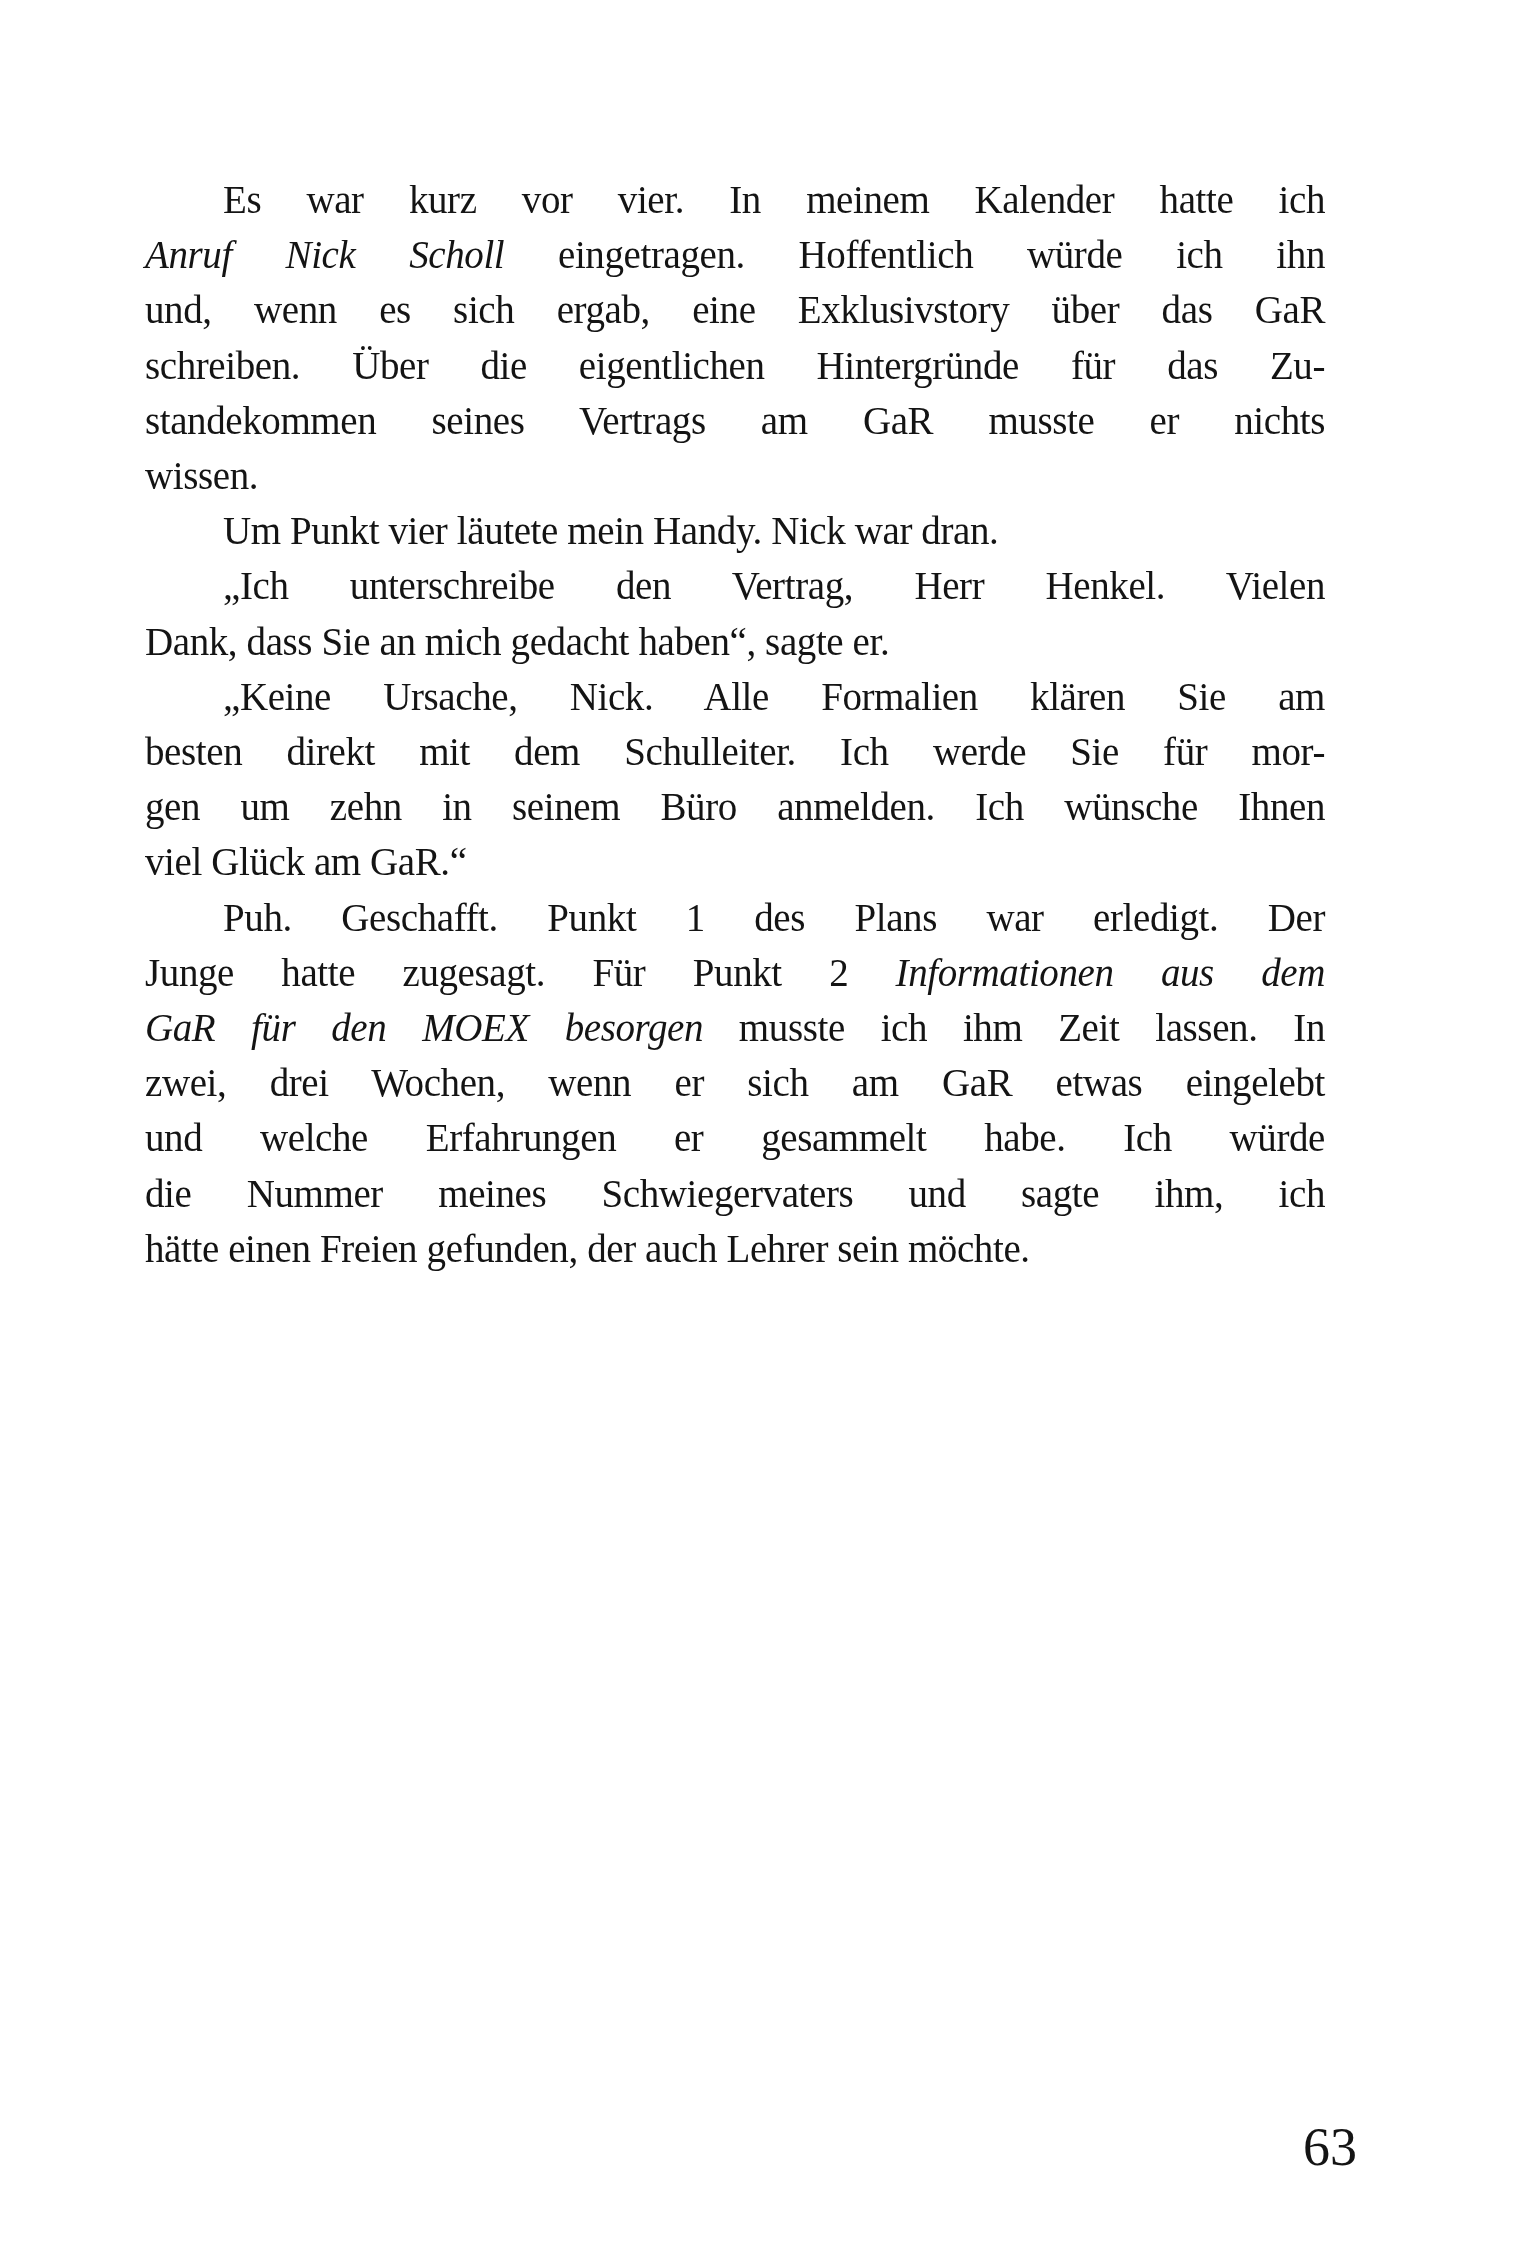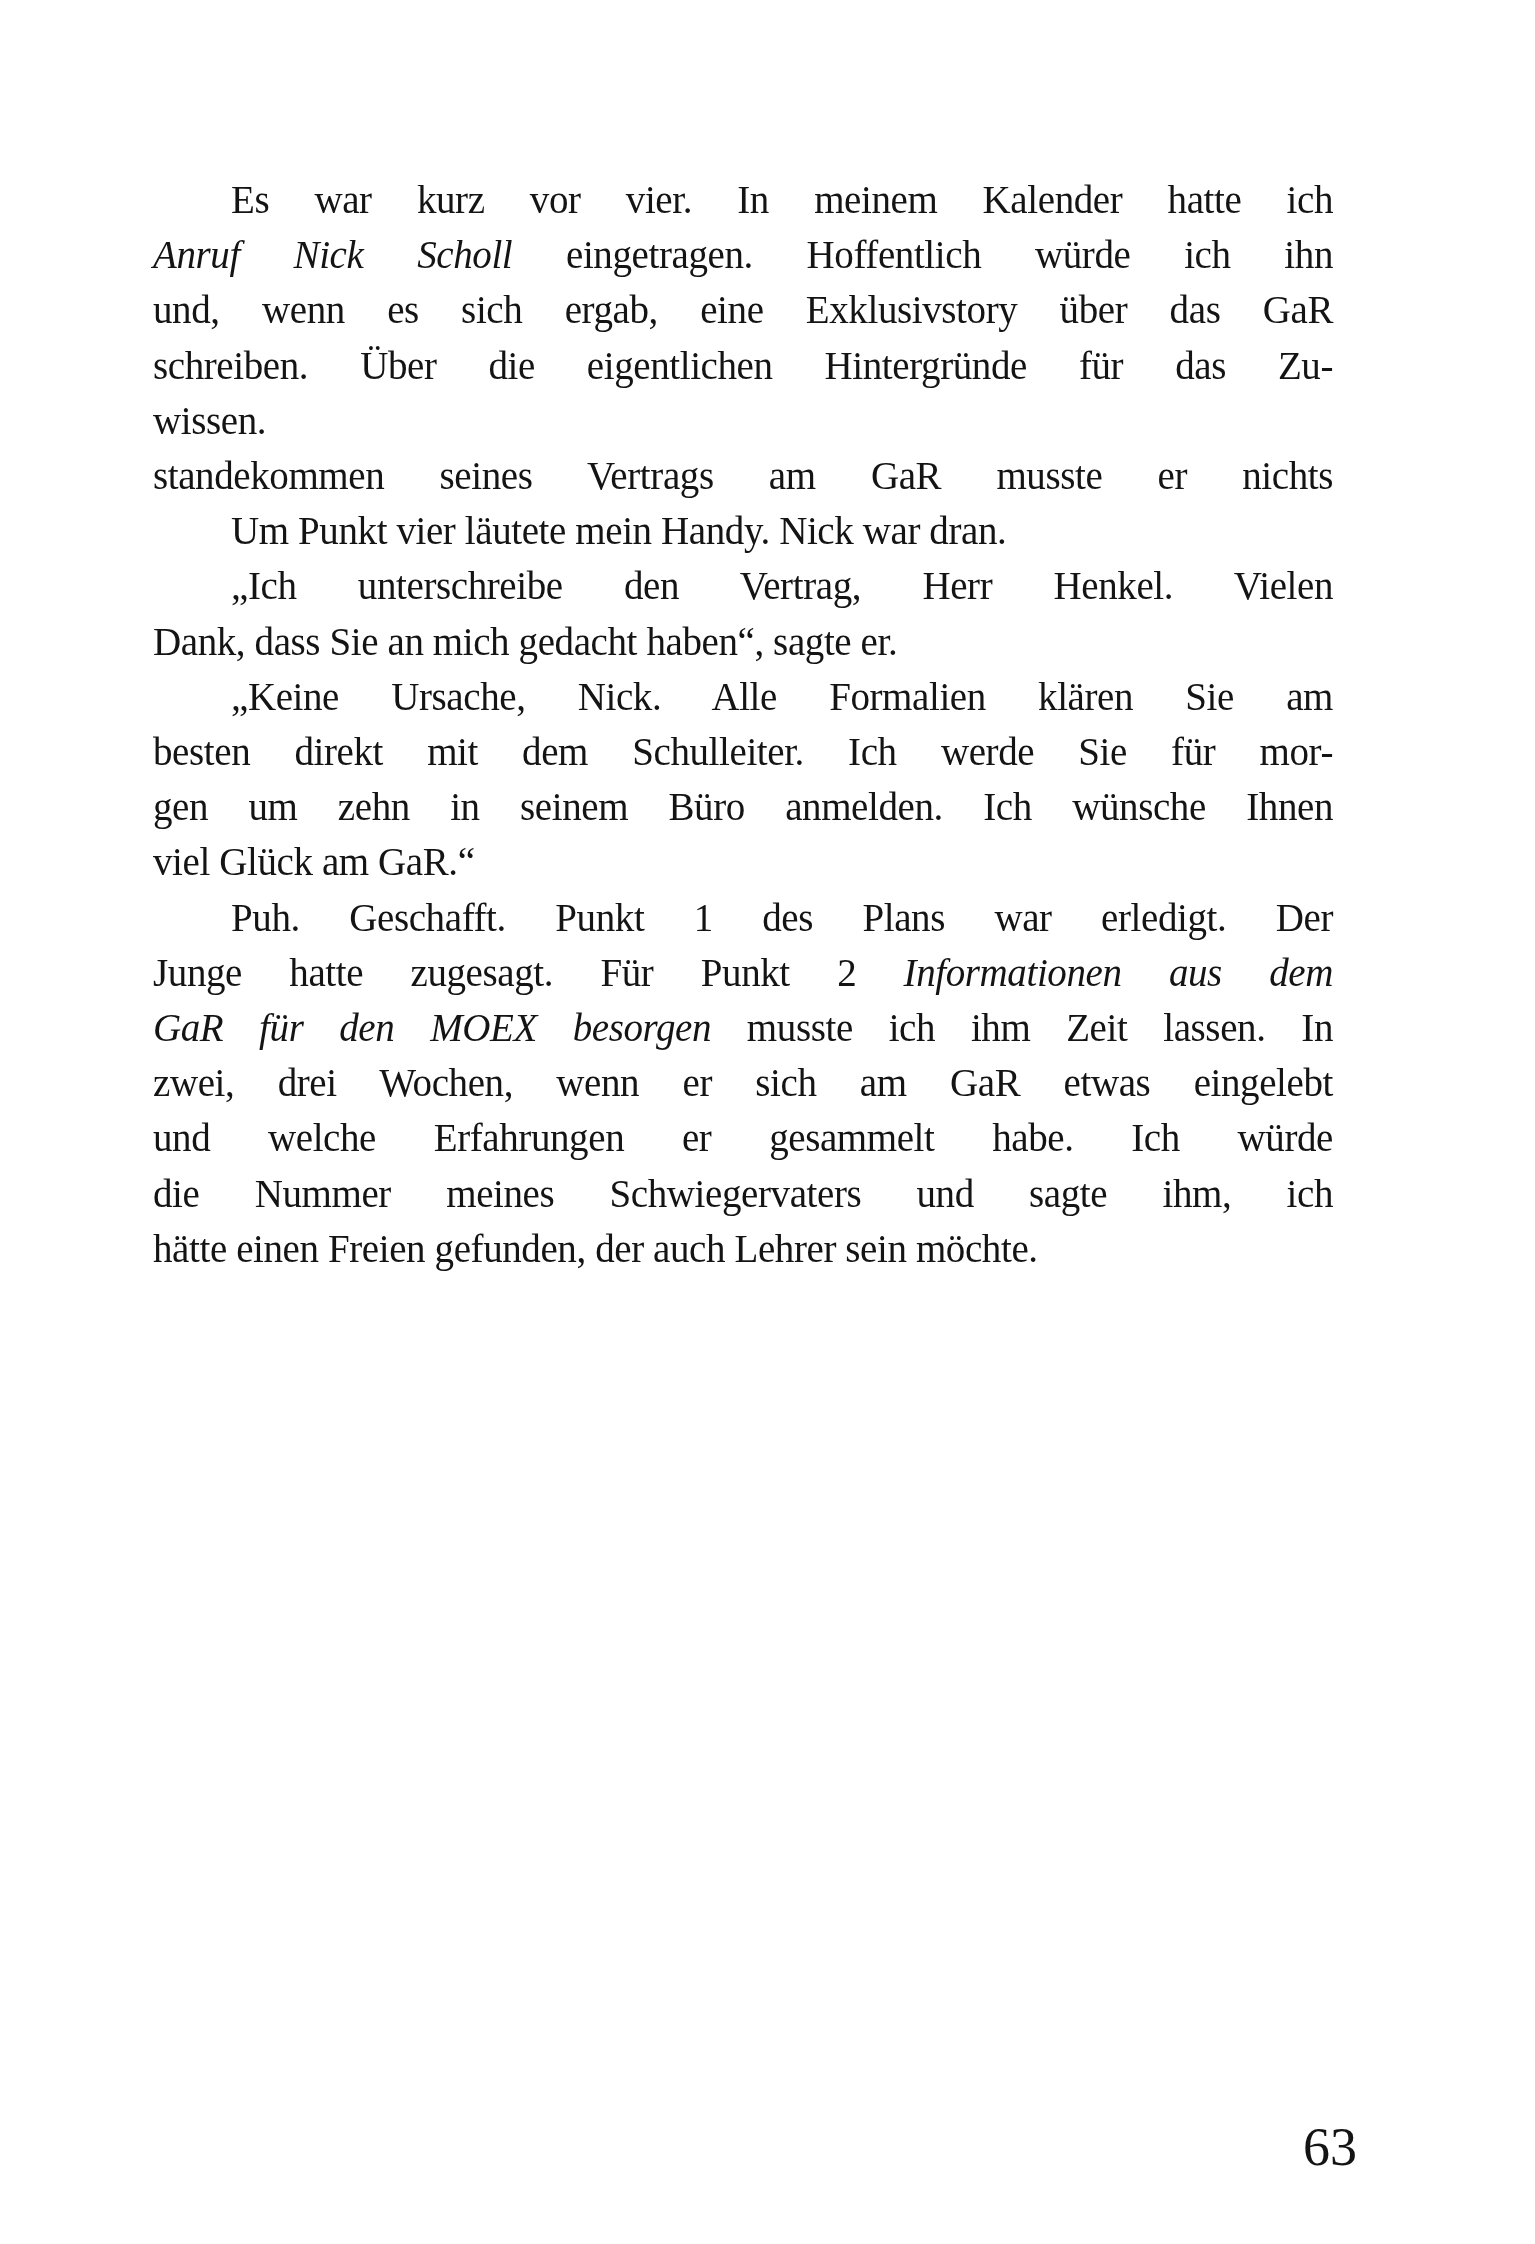--- a/index.html
+++ b/index.html
@@ -9,21 +9,21 @@
   }
   .page {
     position: relative;
     width: 1535px;
     height: 2244px;
     background: #ffffff;
     overflow: hidden;
   }
   .text-block {
     position: absolute;
-    left: 153px;
+    left: 145px;
     top: 172px;
     width: 1180px;
     font-family: "Liberation Serif", "DejaVu Serif", serif;
     font-size: 39px;
     line-height: 55.2px;
     letter-spacing: -0.4px;
     color: #141414;
   }
   .line {
     text-align: left;
@@ -50,22 +50,22 @@
 </style>
 </head>
 <body>
 
 <div class="page">
   <div class="text-block" id="text-block">
       <div class="line justify indent"><span class="seg">Es war kurz vor vier. In meinem Kalender hatte ich</span></div>
       <div class="line justify"><span class="seg italic">Anruf Nick Scholl</span><span class="seg"> eingetragen. Hoffentlich würde ich ihn</span></div>
       <div class="line justify"><span class="seg">und, wenn es sich ergab, eine Exklusivstory über das GaR</span></div>
       <div class="line justify"><span class="seg">schreiben. Über die eigentlichen Hintergründe für das Zu-</span></div>
+      <div class="line justify"><span class="seg">standekommen seines Vertrags am GaR musste er nichts</span></div>
       <div class="line"><span class="seg">wissen.</span></div>
-      <div class="line justify"><span class="seg">standekommen seines Vertrags am GaR musste er nichts</span></div>
       <div class="line indent"><span class="seg">Um Punkt vier läutete mein Handy. Nick war dran.</span></div>
       <div class="line justify indent"><span class="seg">„Ich unterschreibe den Vertrag, Herr Henkel. Vielen</span></div>
       <div class="line"><span class="seg">Dank, dass Sie an mich gedacht haben“, sagte er.</span></div>
       <div class="line justify indent"><span class="seg">„Keine Ursache, Nick. Alle Formalien klären Sie am</span></div>
       <div class="line justify"><span class="seg">besten direkt mit dem Schulleiter. Ich werde Sie für mor-</span></div>
       <div class="line justify"><span class="seg">gen um zehn in seinem Büro anmelden. Ich wünsche Ihnen</span></div>
       <div class="line"><span class="seg">viel Glück am GaR.“</span></div>
       <div class="line justify indent"><span class="seg">Puh. Geschafft. Punkt 1 des Plans war erledigt. Der</span></div>
       <div class="line justify"><span class="seg">Junge hatte zugesagt. Für Punkt 2 </span><span class="seg italic">Informationen aus dem</span></div>
       <div class="line justify"><span class="seg italic">GaR für den MOEX besorgen</span><span class="seg"> musste ich ihm Zeit lassen. In</span></div>

